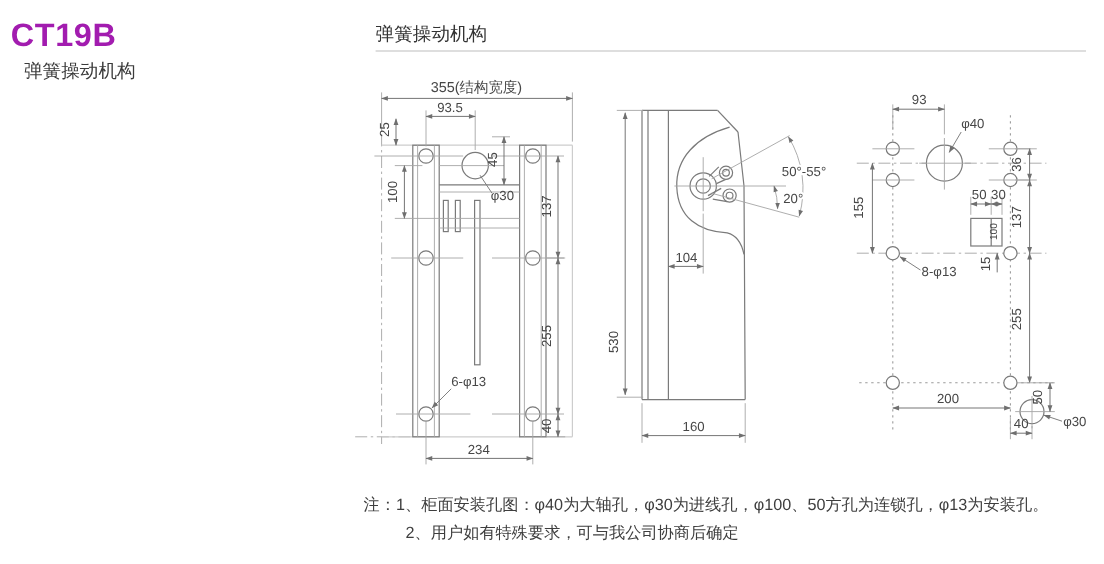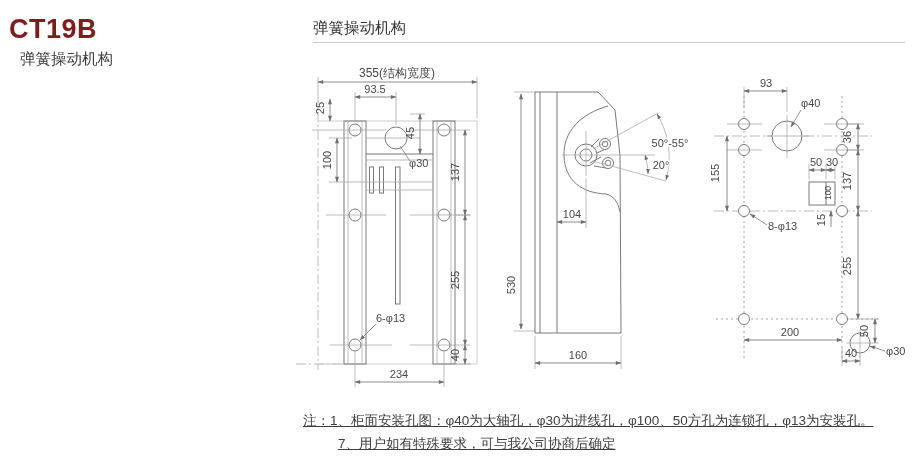--- a/index.html
+++ b/index.html
@@ -1,22 +1,22 @@
 <!DOCTYPE html>
 <html><head>
 <meta charset="utf-8">
 <style>
   html,body{margin:0;padding:0;background:#fff;}
   .page{position:relative;width:920px;height:470px;background:#ffffff;overflow:hidden;
         font-family:"Liberation Sans",sans-serif;}
-  .brand{position:absolute;left:9px;top:14px;font-size:27px;font-weight:bold;color:#7f1d1d;letter-spacing:.5px;}
+  .brand{position:absolute;left:9px;top:14px;font-size:27px;font-weight:bold;color:#a21caf;letter-spacing:.5px;}
   .brand-sub{position:absolute;left:20px;top:49px;font-size:15.5px;color:#3b3b3b;}
   .section-title{position:absolute;left:313px;top:18px;font-size:15.5px;color:#333;}
   .rule{position:absolute;left:313px;top:42px;width:592px;border-top:1px solid #c9c9c9;height:0;}
-  .notes{position:absolute;left:303px;top:409px;font-size:13.5px;color:#3e3e3e;line-height:23px;text-decoration:underline;}
+  .notes{position:absolute;left:303px;top:409px;font-size:13.5px;color:#3e3e3e;line-height:23px;}
   .notes .l2{padding-left:35px;}
   svg.draw{position:absolute;left:0;top:0;}
   svg text{font-family:"Liberation Sans",sans-serif;fill:#474747;font-size:11px;}
   .ol{stroke:#7a7a7a;fill:none;stroke-width:1;}
   .olf{stroke:#7a7a7a;fill:#fff;stroke-width:1;}
   .thin{stroke:#a5a5a5;fill:none;stroke-width:.75;}
   .ldr{stroke:#7a7a7a;fill:none;stroke-width:.8;}
   .dim{stroke:#6f6f6f;fill:none;stroke-width:.8;}
   .ar{marker-start:url(#arw);marker-end:url(#arw);}
   .ae{marker-end:url(#arw);}
@@ -253,16 +253,16 @@
       <line class="dim ar" x1="842" y1="361" x2="860" y2="361"></line>
       <text x="851" y="357" text-anchor="middle">40</text>
 
       <text x="886" y="355">φ30</text>
       <line class="ldr ae" x1="885" y1="351" x2="870" y2="346"></line>
     </g>
   </svg>
 
   <div class="notes">
     <div class="l1">注：1、柜面安装孔图：φ40为大轴孔，φ30为进线孔，φ100、50方孔为连锁孔，φ13为安装孔。</div>
-    <div class="l2">7、用户如有特殊要求，可与我公司协商后确定</div>
+    <div class="l2">2、用户如有特殊要求，可与我公司协商后确定</div>
   </div>
 
 </div>
 
 </body></html>

